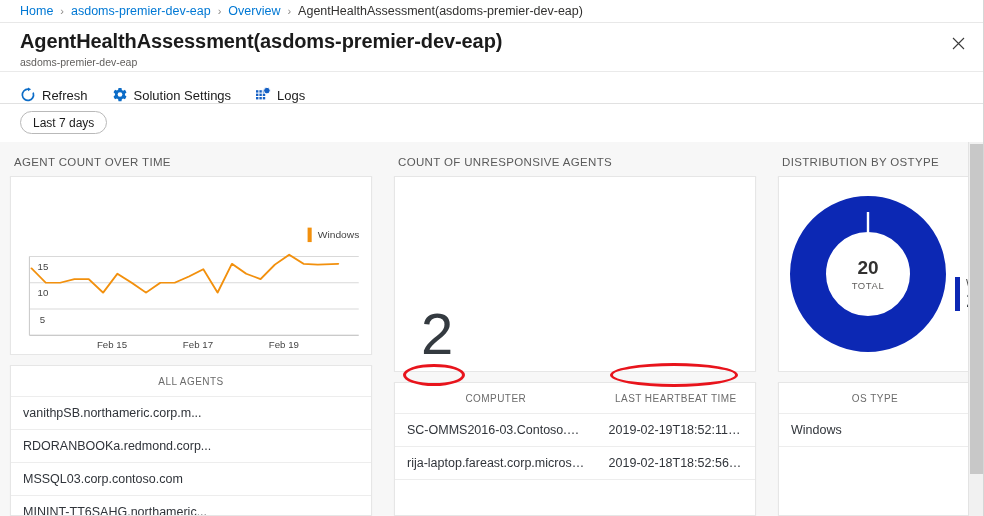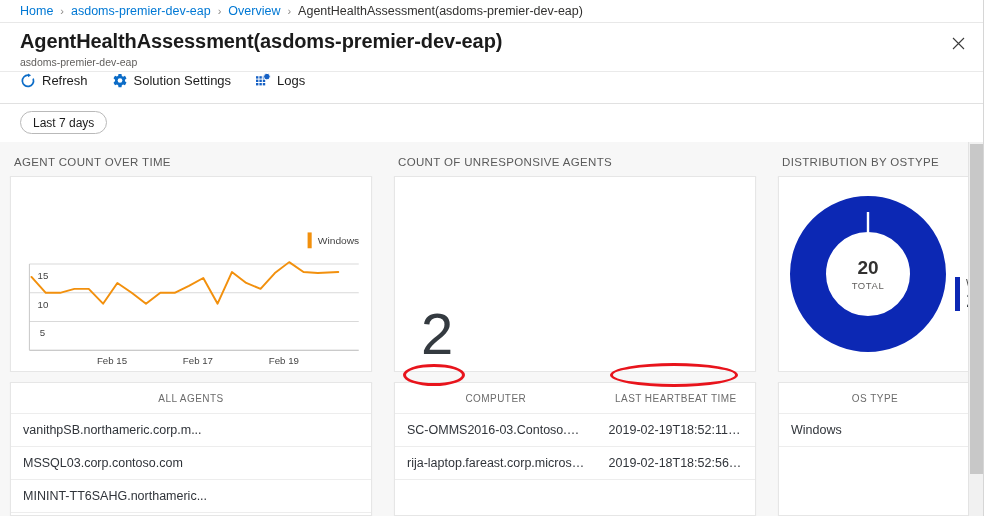--- a/index.html
+++ b/index.html
@@ -62,21 +62,21 @@
   .cmdbar {
     height: 33px;
     display: flex; align-items: center;
     padding-left: 18px;
     gap: 20px;
     background: #fff;
     border-top: 1px solid #eaeaea;
     border-bottom: 1px solid #e1e1e1;
   }
   .cmd {
-    display: flex; align-items: flex-start; gap: 6px;
+    display: flex; align-items: flex-end; gap: 6px;
     font-size: 13px; color: #1b1b1b;
     cursor: pointer; height: 30px; padding: 0 2px;
   }
   .cmd-ico { width: 16px; height: 16px; display: block; flex: none; }
 
   
   .filterbar {
     height: 37px;
     display: flex; align-items: center;
     padding-left: 20px;
@@ -318,20 +318,23 @@
           <thead>
             <tr>
               <th>ALL AGENTS</th>
             </tr>
           </thead>
           <tbody>
             <tr>
                 <td>vanithpSB.northameric.corp.m...</td>
               </tr>
             <tr>
+                <td>RDORANBOOKa.redmond.corp...</td>
+              </tr>
+            <tr>
                 <td>MSSQL03.corp.contoso.com</td>
               </tr>
             <tr>
                 <td>MININT-TT6SAHG.northameric...</td>
               </tr>
           </tbody>
         </table>
       </div>
     </div>
 

